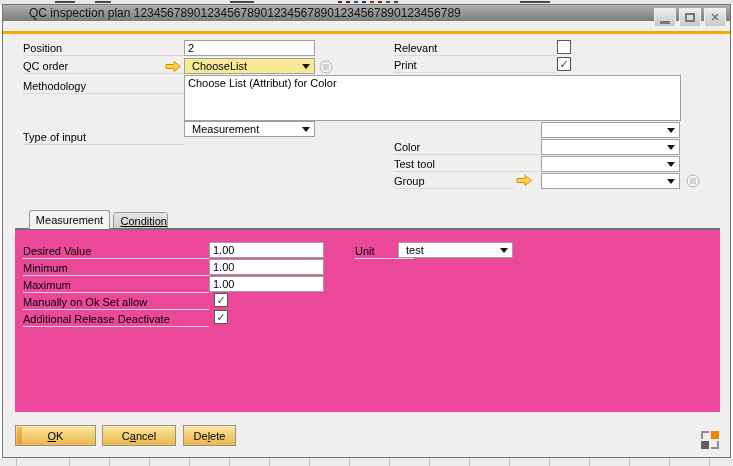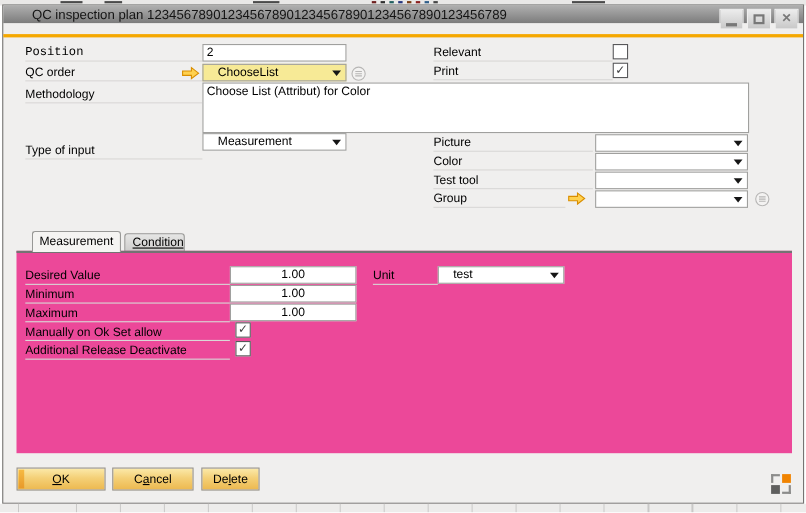--- a/index.html
+++ b/index.html
@@ -52,24 +52,24 @@
   
   .lbl {
     position:absolute; height:15px; line-height:14px;
     border-bottom:1px solid #D9D8D6; color:#000; white-space:nowrap; overflow:hidden;
   }
   
   .field {
     position:absolute; height:16px; border:1px solid #A0A09E; background:#fff;
     font-family:"Liberation Sans", sans-serif; font-size:11px; padding:0 3px; outline:none;
   }
-  .num { text-align:center; }
+  .num { text-align:left; }
   .combo {
     position:absolute; height:16px; border:1px solid #A0A09E; background:#fff;
-    display:flex; align-items:center; padding-left:13px; cursor:default; overflow:hidden;
+    display:flex; align-items:center; padding-left:7px; cursor:default; overflow:hidden;
   }
   .combo .ctext { white-space:nowrap; }
   .combo .arrow {
     margin-left:auto; margin-right:4px; width:0; height:0; flex:none;
     border-left:4px solid transparent; border-right:4px solid transparent;
     border-top:5px solid #161616;
   }
   .combo.hl { background:#F7EA96; }
   .textarea {
     position:absolute; border:1px solid #A0A09E; background:#fff;
@@ -150,21 +150,21 @@
         <span class="winbtn">
             <span class="max-glyph"></span>
           </span>
         <span class="winbtn">
             <span class="close-glyph">✕</span>
           </span>
       </span>
     </div>
     <div class="accent"></div>
 
-    <div class="lbl" style="left:20px; top:36px; width:177px;font-family:Liberation Mono, monospace;">Position</div>
+    <div class="lbl" style="left:20px; top:36px; width:177px;">Position</div>
     <input class="field" style="left: 181px; top: 35px; width: 131px;" value="2">
 
     <div class="lbl" style="left:20px; top:54px; width:161px;">QC order</div>
     <span class="icon-btn" style="left:162px; top:55px;">
       <svg width="17" height="13" viewBox="0 0 17 13">
           <path d="M1 4.5 H9 V1.5 L15.5 6.5 L9 11.5 V8.5 H1 Z" fill="#FFD14F" stroke="#D98E00" stroke-width="1"></path>
         </svg>
     </span>
     <div class="combo hl" style="left:181px; top:53px; width:131px;">
       <span class="ctext">ChooseList</span>
@@ -191,21 +191,20 @@
     <div class="lbl" style="left:391px; top:36px; width:163px;">Relevant</div>
     <span class="checkbox" style="left:554px; top:35px;">
         <span></span>
       </span>
 
     <div class="lbl" style="left:391px; top:53px; width:163px;">Print</div>
     <span class="checkbox" style="left:554px; top:52px;">
         <span>✓</span>
       </span>
 
-    <div class="lbl" style="left:391px; top:118px; width:145px;">Picture</div>
     <div class="combo" style="left:538px; top:117px; width:139px;">
       <span class="ctext"></span>
       <span class="arrow"></span>
     </div>
 
     <div class="lbl" style="left:391px; top:135px; width:145px;">Color</div>
     <div class="combo" style="left:538px; top:134px; width:139px;">
       <span class="ctext"></span>
       <span class="arrow"></span>
     </div>
@@ -234,21 +233,21 @@
           <line x1="4" y1="9" x2="10" y2="9" stroke="#B7B6B5"></line>
         </svg>
     </span>
 
     <div class="tab-active">Measurement</div>
     <div class="tab-inactive">Condition</div>
 
     <div class="tab-panel">
       <div class="lbl" style="left:8px; top:14px; width:186px;">Desired Value</div>
       <input class="field num" style="left: 194px; top: 12px; width: 115px;" value="1.00">
-      <div class="lbl" style="left:324px; top:14px; width:59px;">Unit</div>
+      <div class="lbl" style="left:340px; top:14px; width:59px;">Unit</div>
       <div class="combo" style="left:383px; top:12px; width:115px;">
         <span class="ctext">test</span>
         <span class="arrow"></span>
       </div>
 
       <div class="lbl" style="left:8px; top:31px; width:186px;">Minimum</div>
       <input class="field num" style="left: 194px; top: 29px; width: 115px;" value="1.00">
 
       <div class="lbl" style="left:8px; top:48px; width:186px;">Maximum</div>
       <input class="field num" style="left: 194px; top: 46px; width: 115px;" value="1.00">

